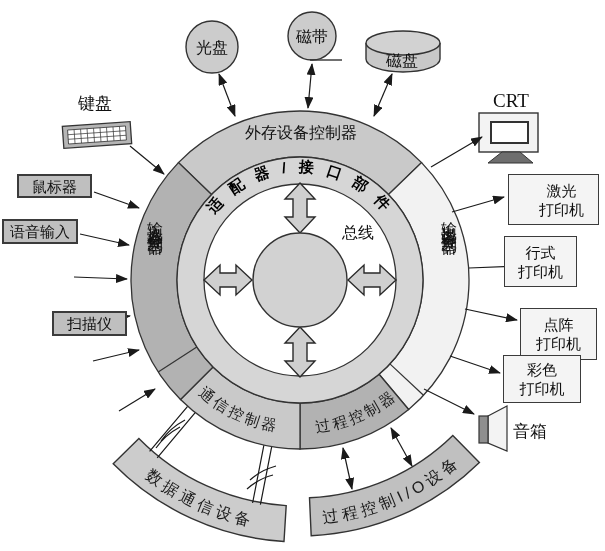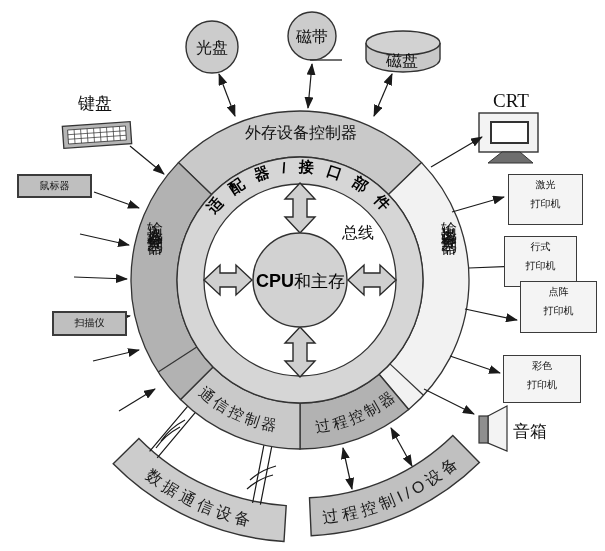--- a/index.html
+++ b/index.html
@@ -1,20 +1,20 @@
 <!DOCTYPE html>
 <html><head>
 <meta charset="utf-8">
 <style>
   html,body{margin:0;padding:0;background:#fff;}
   body{font-family:"Liberation Sans", sans-serif;}
   #stage{position:relative;width:605px;height:551px;background:#fff;overflow:hidden;}
   #stage svg{position:absolute;left:0;top:0;}
-  .box{position:absolute;display:flex;flex-direction:column;align-items:center;justify-content:flex-start;
-       text-align:center;background:#bfbfbf;border:2px solid #3b3b3b;font-size:10px;color:#111;line-height:19px;}
+  .box{position:absolute;display:flex;flex-direction:column;align-items:center;justify-content:center;
+       text-align:center;background:#bfbfbf;border:2px solid #3b3b3b;font-size:15px;color:#111;line-height:19px;}
   .box.light{background:#f4f4f4;border-width:1.5px;}
   .lbl{position:absolute;font-size:17px;color:#111;white-space:nowrap;}
   .lbl.serif{font-family:"Liberation Serif", serif;font-size:19px;}
   .vert{position:absolute;writing-mode:vertical-lr;text-orientation:upright;font-size:16px;
         letter-spacing:3px;color:#111;white-space:nowrap;}
   #cpu-label{position:absolute;left:252px;top:269px;width:97px;height:24px;display:flex;
              align-items:center;justify-content:center;color:#000;white-space:nowrap;}
   #cpu-label .b{font-weight:bold;font-size:18px;}
   #cpu-label .r{font-size:17px;}
   .stext{font-size:16px;fill:#111;}
@@ -128,48 +128,47 @@
     <line class="thin" x1="119" y1="411" x2="155" y2="389" marker-end="url(#arr)"></line>
     <line class="thin" x1="431" y1="167" x2="482" y2="137" marker-end="url(#arr)"></line>
     <line class="thin" x1="452" y1="212" x2="504" y2="197" marker-end="url(#arr)"></line>
     <line class="thin" x1="469" y1="268" x2="522" y2="266" marker-end="url(#arr)"></line>
     <line class="thin" x1="465" y1="309" x2="517" y2="320" marker-end="url(#arr)"></line>
     <line class="thin" x1="450" y1="356" x2="500" y2="373" marker-end="url(#arr)"></line>
     <line class="thin" x1="424" y1="389" x2="474" y2="414" marker-end="url(#arr)"></line>
   </g>
 </svg>
 
-<div id="cpu-label">
-  <span class="b">CPU</span>
-      <span class="r">和主存</span>
-</div>
 
 <div class="vert" style="left:144px;top:209px;">输入设备控制器</div>
 <div class="vert" style="left:438px;top:209px;">输出设备控制器</div>
 
 <div class="lbl" style="left:78px;top:92px;width:42px;">键盘</div>
 <div class="lbl serif" style="left:493px;top:90px;width:38px;">CRT</div>
 <div class="lbl" style="left:513px;top:420px;width:42px;">音箱</div>
 
 <div class="box" style="left:17px;top:174px;width:71px;height:20px;">
   <span>鼠标器</span>
     </div>
+<div class="box" style="left:2px;top:219px;width:72px;height:21px;">
+  <span>语音输入</span>
+    </div>
 <div class="box" style="left:7px;top:311px;width:71px;height:21px;margin-left:45px;">
   <span>扫描仪</span>
     </div>
 
-<div class="box light" style="left:508px;top:174px;width:73px;height:49px;">
+<div class="box light" style="left:508px;top:174px;width:73px;height:49px;padding-left:16px;">
   <span>激光</span>
   <span>打印机</span>
     </div>
 <div class="box light" style="left:504px;top:236px;width:71px;height:49px;">
   <span>行式</span>
   <span>打印机</span>
     </div>
-<div class="box light" style="left:520px;top:281px;width:75px;height:50px;font-family:Liberation Serif, serif;">
+<div class="box light" style="left:520px;top:308px;width:75px;height:50px;">
   <span>点阵</span>
   <span>打印机</span>
     </div>
 <div class="box light" style="left:503px;top:355px;width:76px;height:46px;">
   <span>彩色</span>
   <span>打印机</span>
     </div>
 </div>
 
 </body></html>

